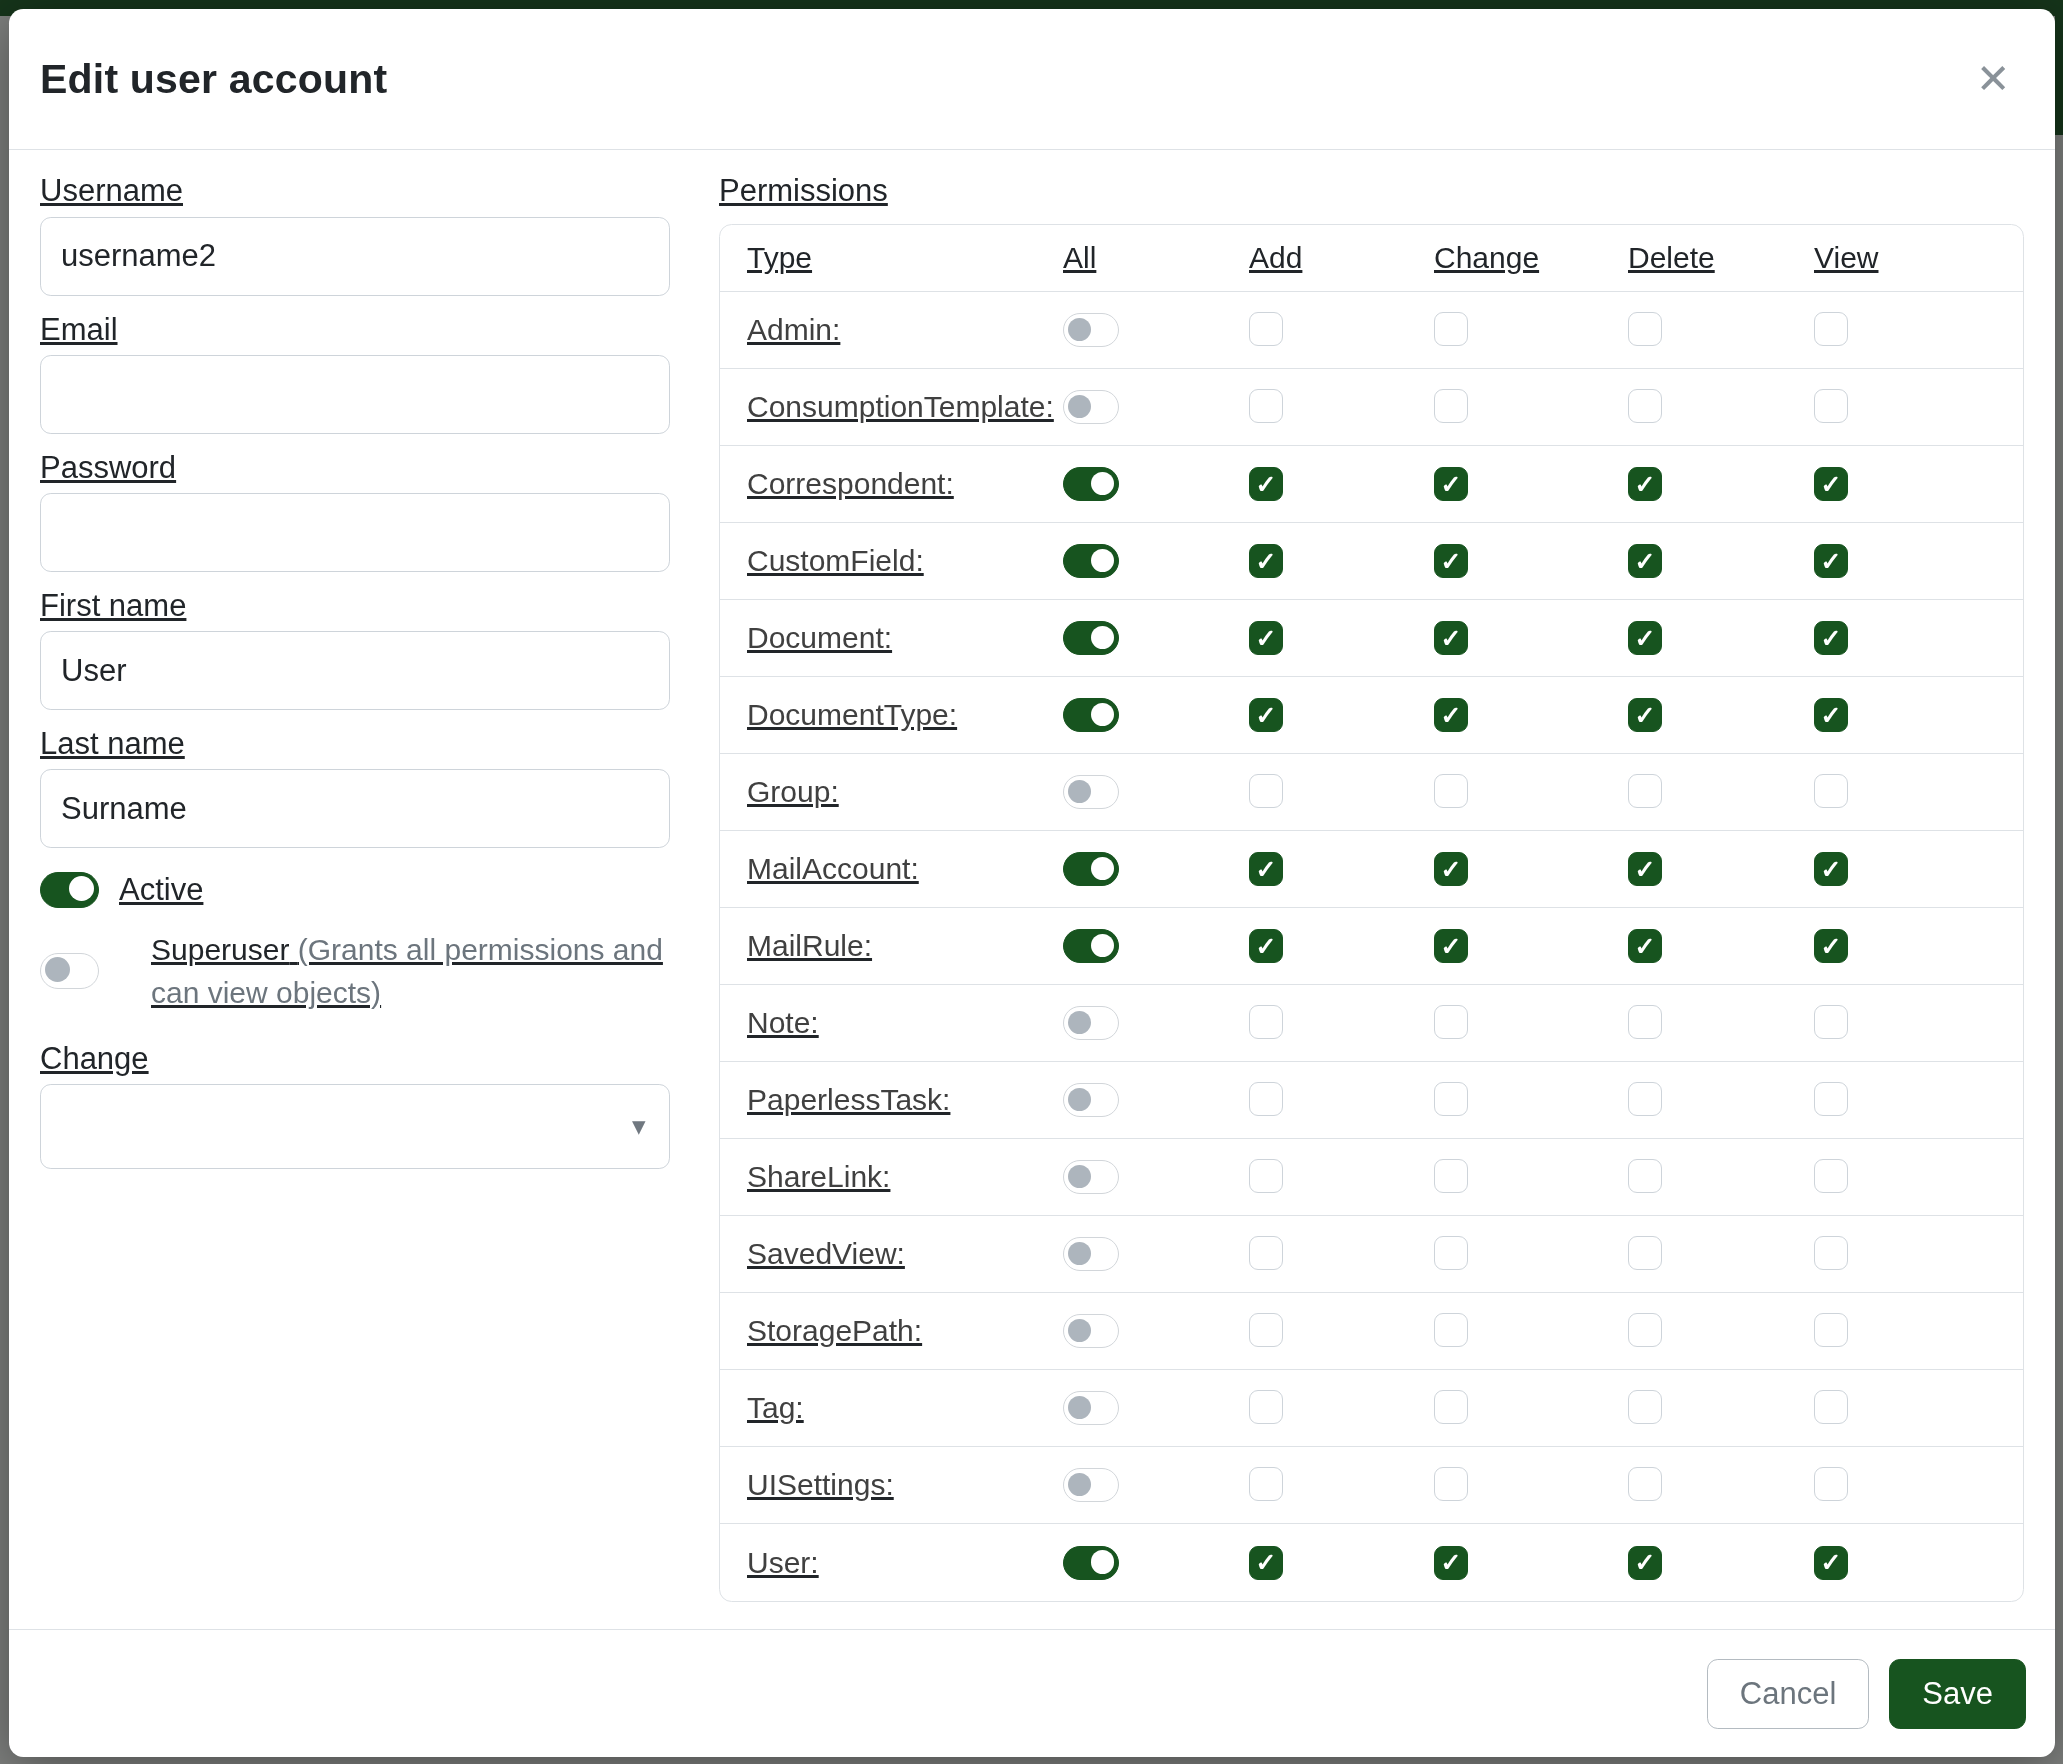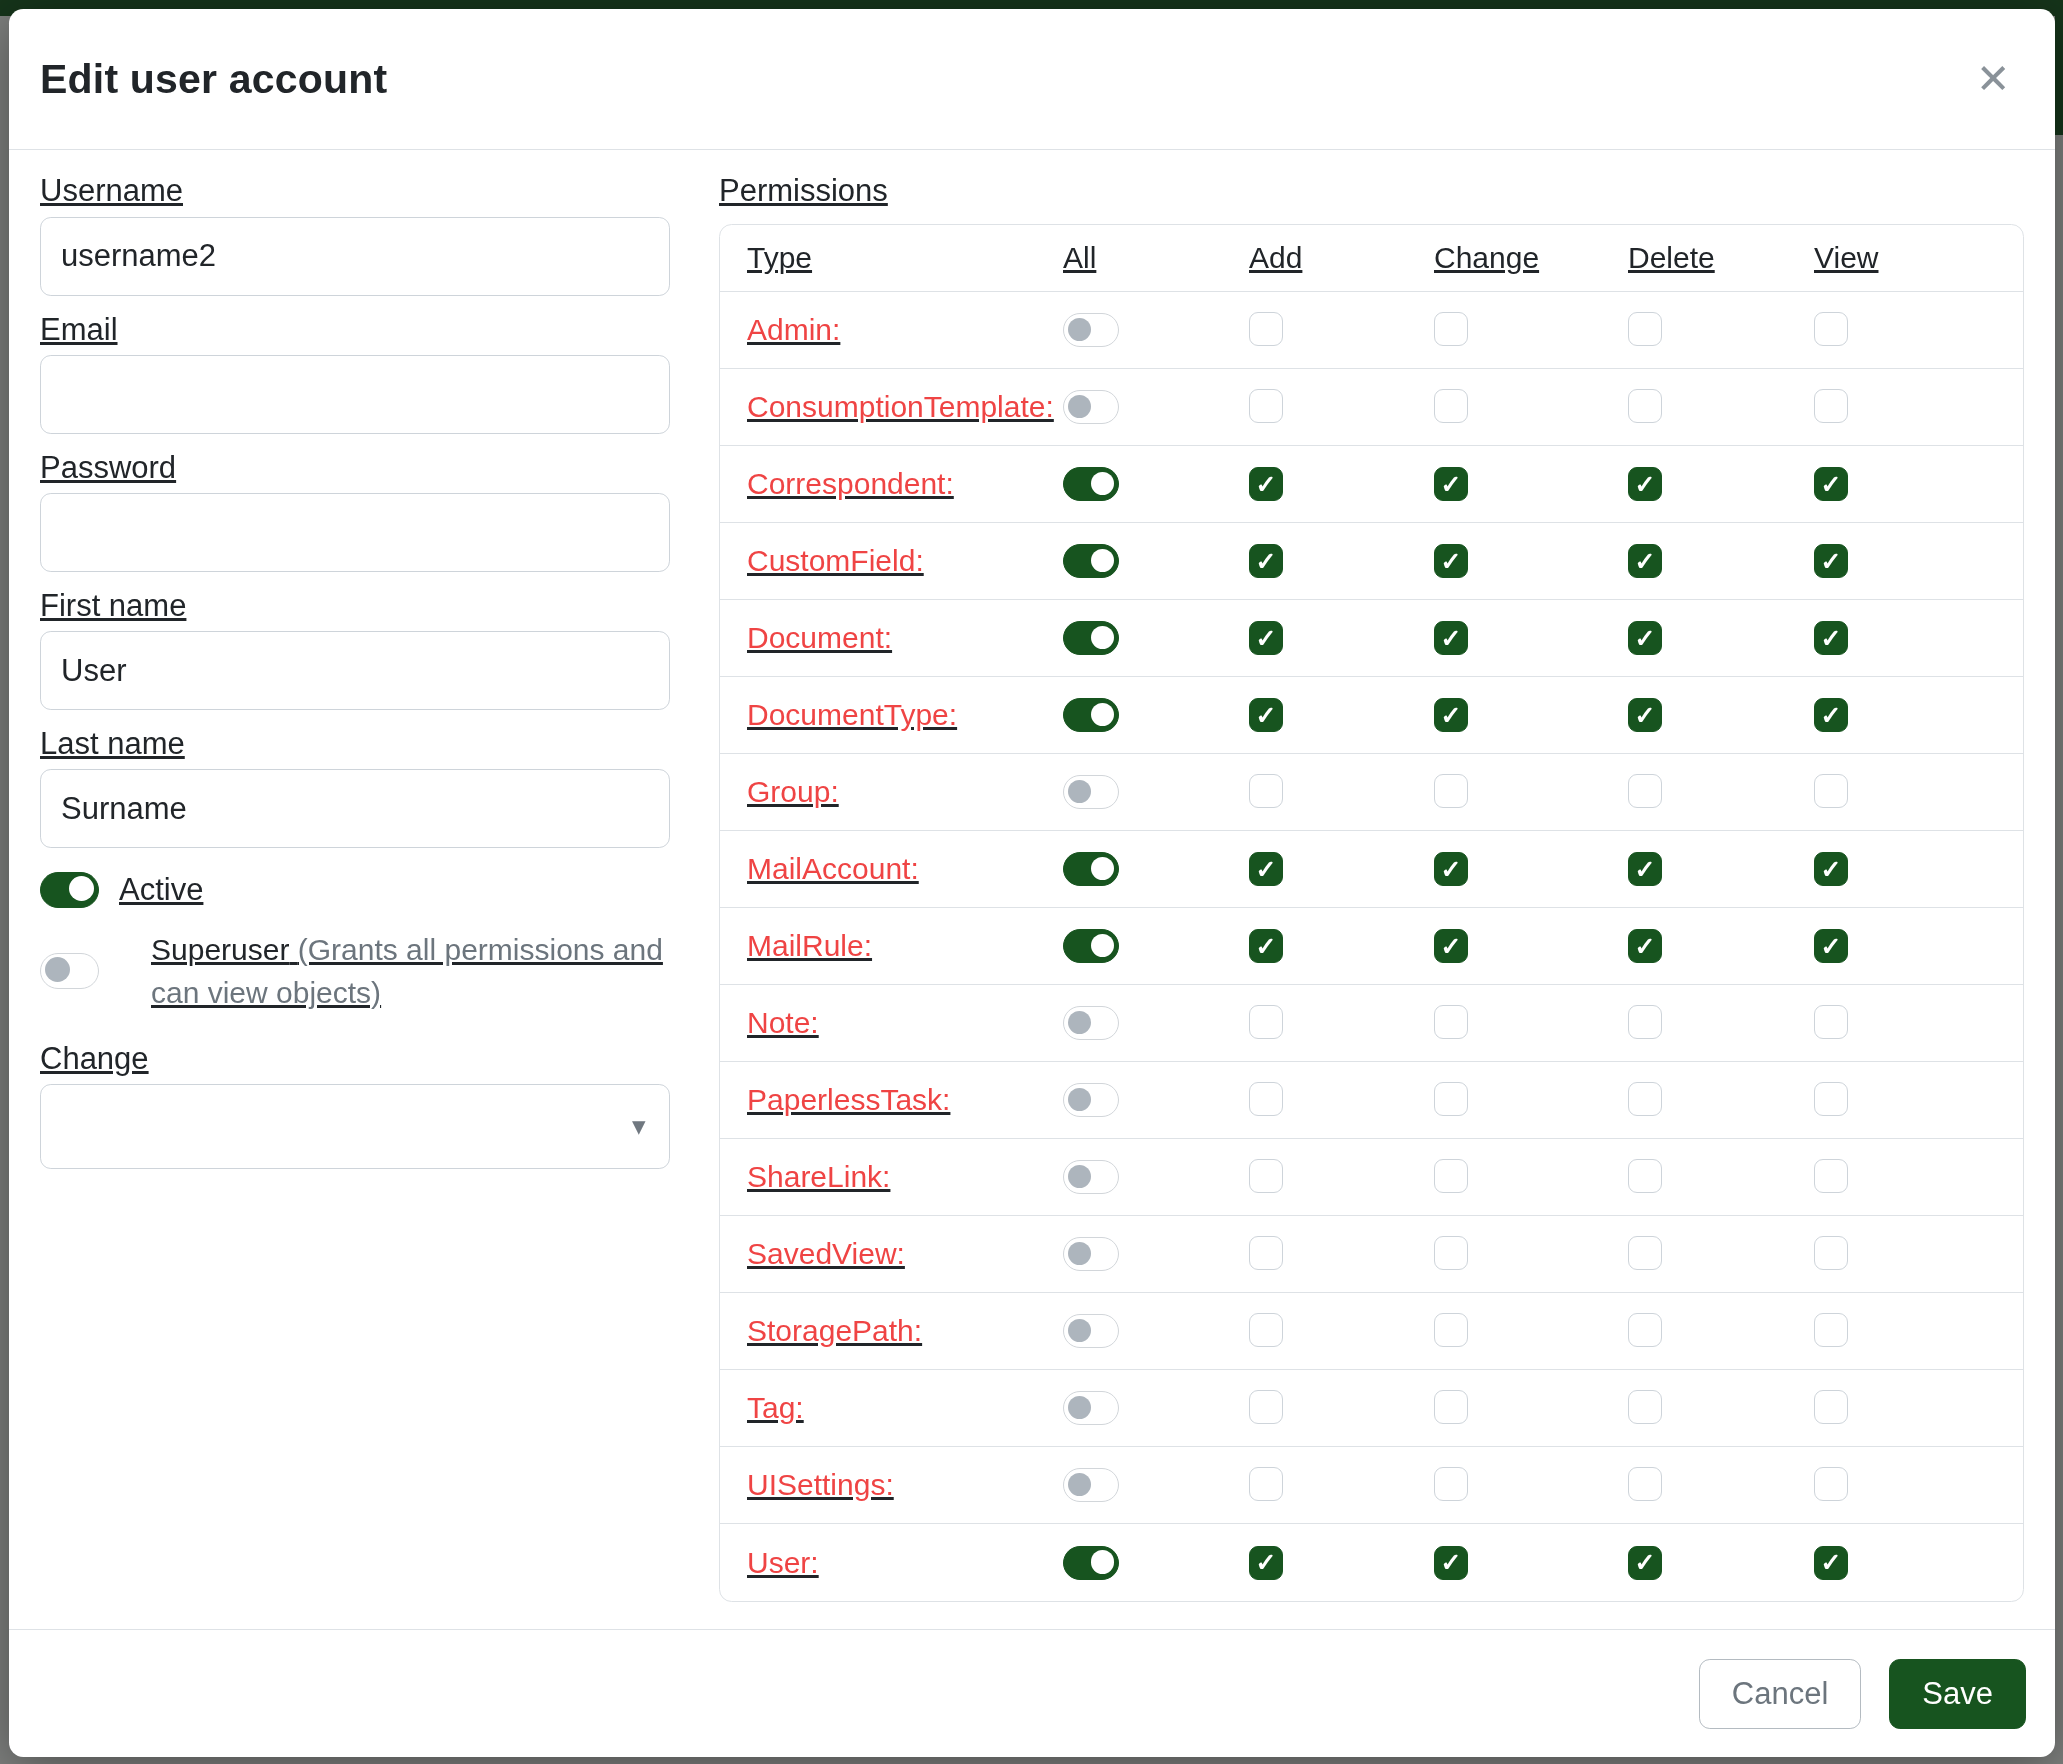--- a/index.html
+++ b/index.html
@@ -94,36 +94,36 @@
     border:1.8px solid #dee2e6; border-radius:12.6px; overflow:hidden; background:#fff;
   }
   table.perm { width:100%; border-collapse:collapse; table-layout:fixed; }
   table.perm th {
     height:67px; font-size:30px; font-weight:400; color:#212529;
     text-align:left; border-bottom:1.8px solid #dee2e6;
   }
   table.perm td { height:77px; vertical-align:middle; text-align:left; }
   table.perm tbody tr + tr td { border-top:1.8px solid #dee2e6; }
   .type-col { padding-left:27px !important; }
-  td.type-cell { font-size:30px; color:#ef4444; padding-left:27px; }
+  td.type-cell { font-size:30px; color:#404040; padding-left:27px; }
 
   .checkbox {
     display:inline-flex; align-items:center; justify-content:center;
     width:34px; height:34px; border-radius:9px;
     background:#fff; border:1.8px solid #ced4da; cursor:pointer;
   }
   .checkbox.checked { background:#17541f; border-color:#17541f; }
   .check-icon { color:#fff; font-size:25px; font-weight:bold; line-height:1; }
 
   
   .modal-footer {
     flex:0 0 128px; height:128px;
     border-top:1.8px solid #dee2e6;
     display:flex; align-items:center; justify-content:flex-end;
-    padding:16px 29px; gap:28px;
+    padding:16px 29px; gap:20px;
   }
   .btn {
     height:70px; border-radius:10.8px; font-family:inherit;
     font-size:31px; padding:0 32px; cursor:pointer; line-height:1;
   }
   .btn-cancel { background:#fff; color:#6c757d; border:1.8px solid #b4bbc1; }
   .btn-save { background:#17541f; color:#ffffff; border:1.8px solid #17541f; }
 </style>
 </head>
 <body>

